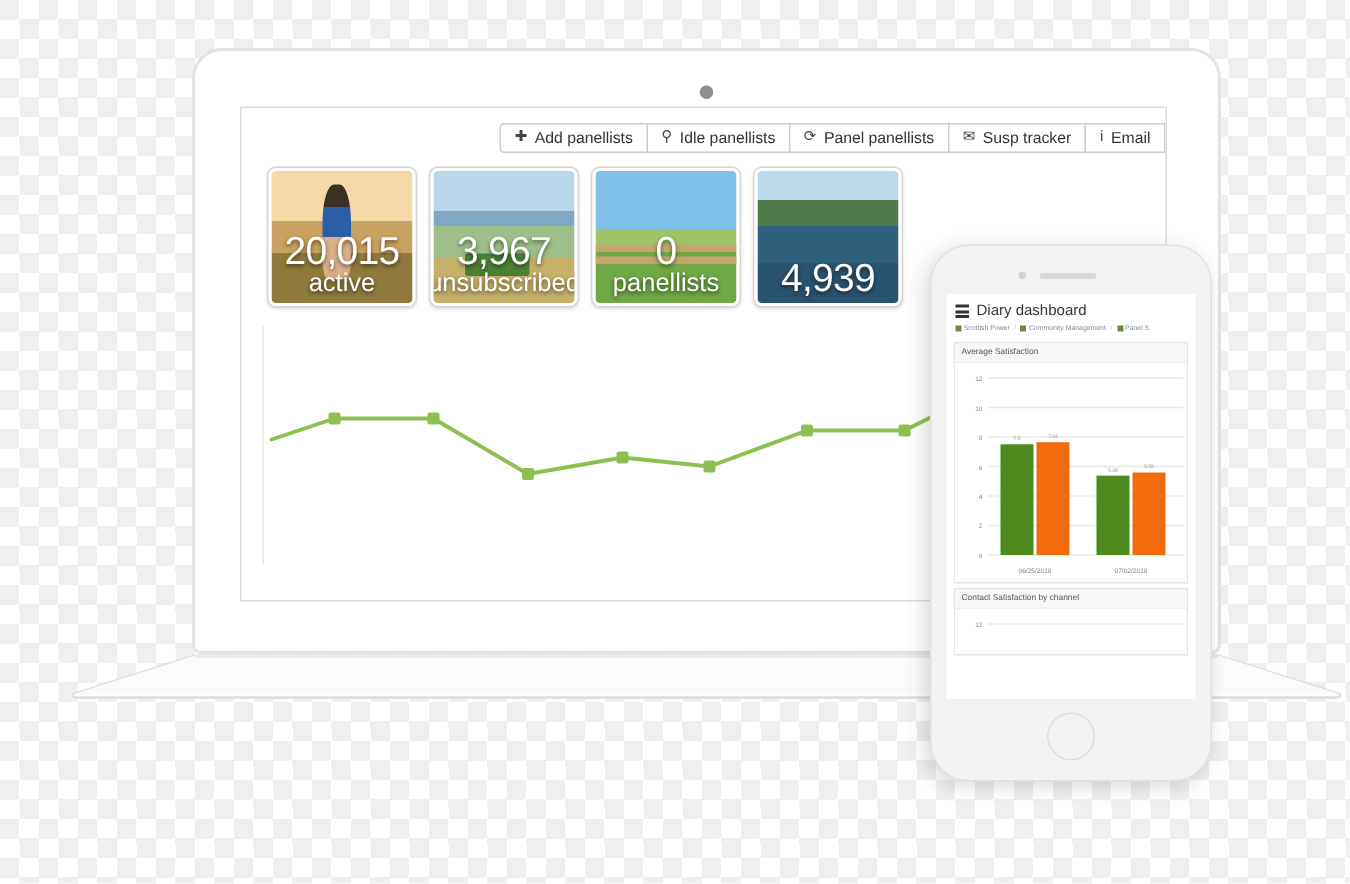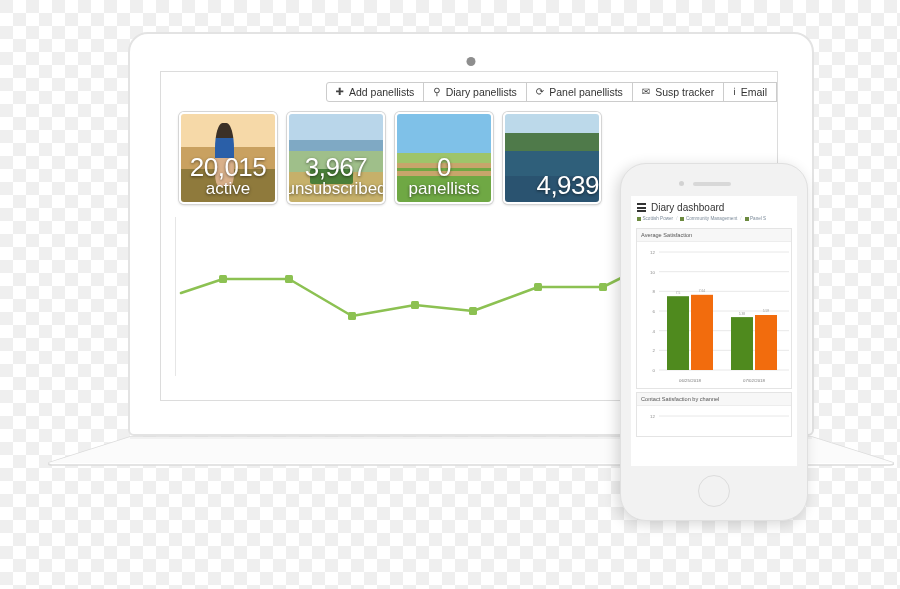--- a/index.html
+++ b/index.html
@@ -76,21 +76,21 @@
   .ph-field{background:
      linear-gradient(#7fc1e8 0 44%, #9ec46a 44% 60%, #6fa844 60% 100%);}
   .ph-field::after{content:"";position:absolute;left:0;top:56%;width:100%;
      height:5px;background:#c7a56b;box-shadow:0 8px 0 #c7a56b;}
   .ph-jump{background:
      linear-gradient(#e8c9a0 0 30%, #9bb7c9 30% 52%, #4a6f86 52% 74%, #2a4f6a 74% 100%);}
   .ph-jump::after{content:"";position:absolute;left:44%;top:6%;
      width:16%;height:46%;border-radius:30%;
      background:linear-gradient(#2a4ea0 0 60%, #d9b08a 60% 100%);}
   .ph-lake{background:
-     linear-gradient(#bcd9ea 0 22%, #4f7a4a 22% 42%, #2f5f7a 42% 70%, #2a5370 70% 100%); align-items: flex-end;}
+     linear-gradient(#bcd9ea 0 22%, #4f7a4a 22% 42%, #2f5f7a 42% 70%, #2a5370 70% 100%);}
 
   .linechart{
     position:absolute;left:14px;top:145px;width:592px;height:165px;
   }
   .linechart .axis-l{position:absolute;left:0;top:0;bottom:6px;width:1px;background:#e6e6e6;}
   .linechart .axis-r{position:absolute;right:6px;top:0;bottom:6px;width:1px;background:#ededed;}
   .linechart svg{position:absolute;left:0;top:0;}
 
   
   .phone{
@@ -140,21 +140,21 @@
 
     <div class="laptop-screen">
 
       <div class="toolbar">
         <div class="tb-btn">
           <span class="tb-ico">✚</span>
           <span>Add panellists</span>
         </div>
         <div class="tb-btn">
           <span class="tb-ico">⚲</span>
-          <span>Diary panellists</span>
+          <span>Idle panellists</span>
         </div>
         <div class="tb-btn">
           <span class="tb-ico">⟳</span>
           <span>Panel panellists</span>
         </div>
         <div class="tb-btn">
           <span class="tb-ico">✉</span>
           <span>Susp tracker</span>
         </div>
         <div class="tb-btn">

